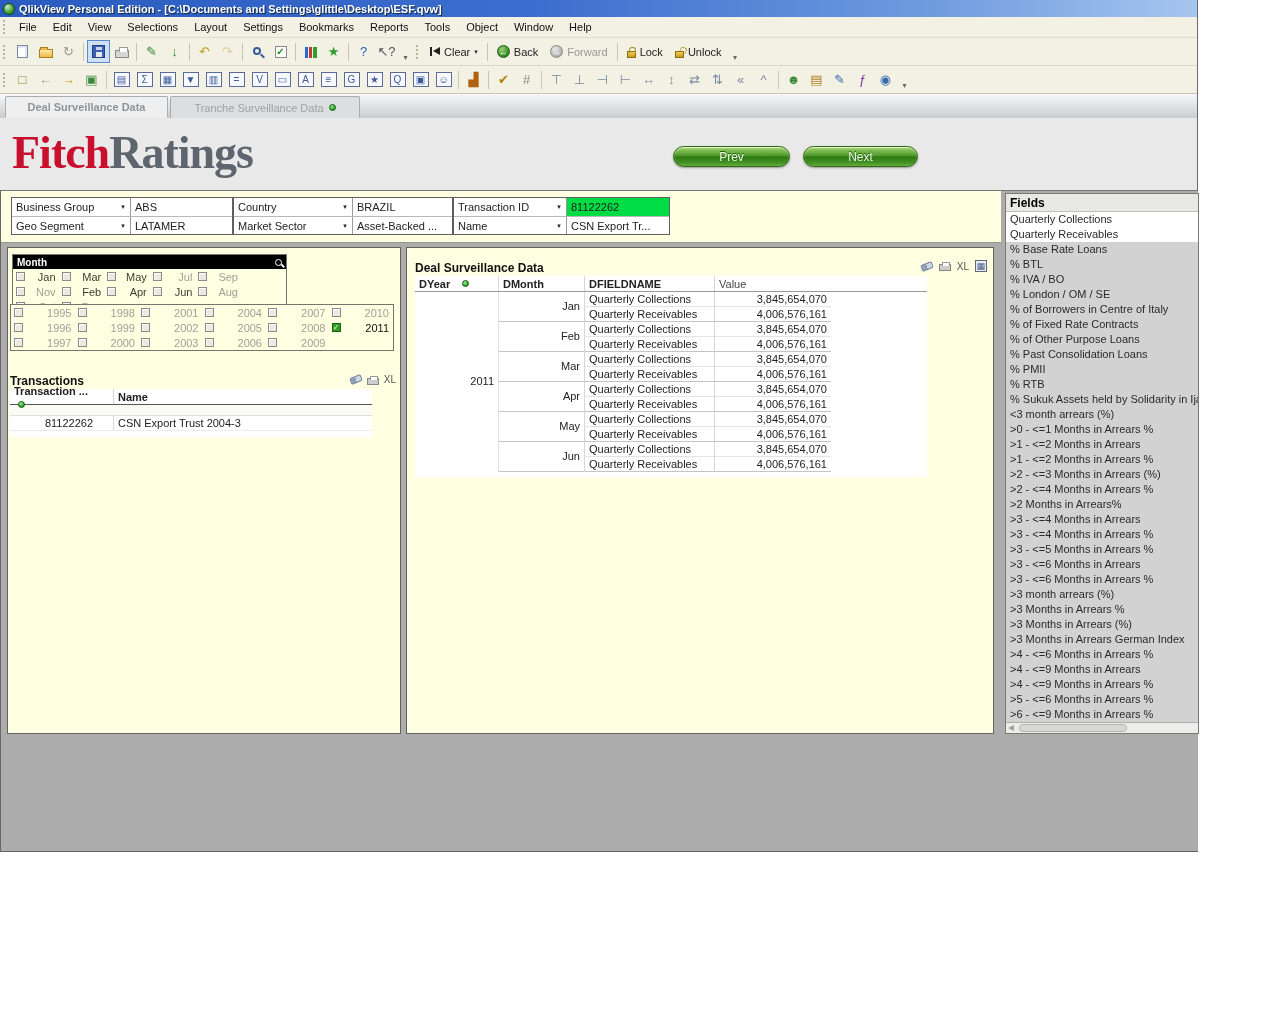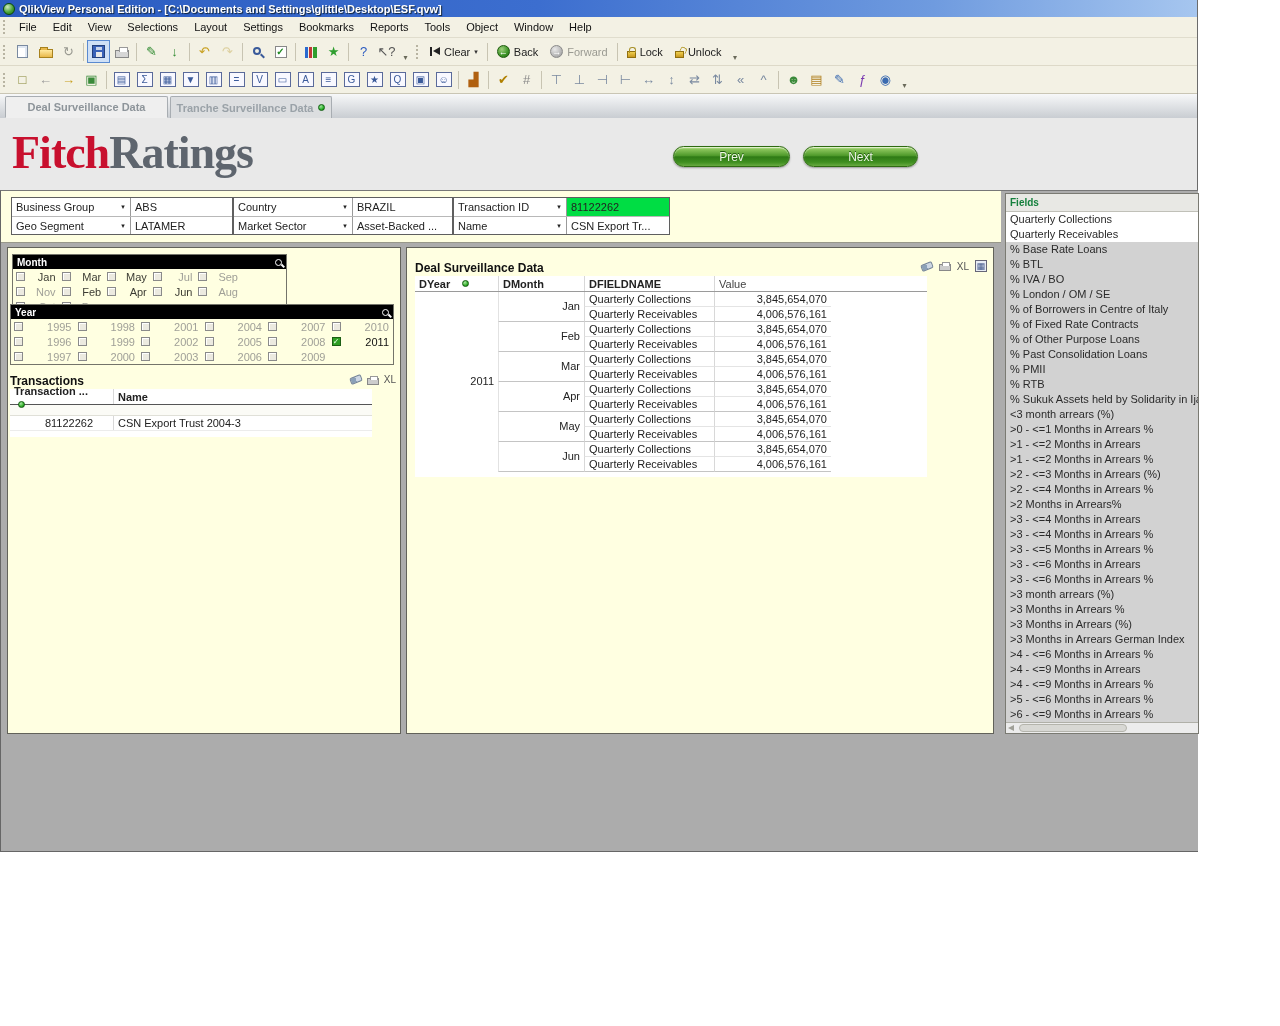--- a/index.html
+++ b/index.html
@@ -61,21 +61,21 @@
   .ic-unlock { position:relative; width:9px; height:7px; margin-top:6px; background:linear-gradient(#f0d050,#c89820); border:1px solid #907010; }
   .ic-unlock::before { content:""; position:absolute; left:4px; top:-5px; width:5px; height:5px; border:1.5px solid #b8a038; border-bottom:none; border-radius:3px 3px 0 0; transform:rotate(25deg); }
 
   
   .tabrow { position:absolute; left:0; top:94px; width:100%; height:24px;
     background:linear-gradient(#f7f8f9,#c9cdd2); }
   .tab { position:absolute; top:2px; height:22px; border:1px solid #a8adb2; border-bottom:none;
     border-radius:2px 2px 0 0; display:flex; align-items:center; justify-content:center; gap:5px;
     font-weight:bold; cursor:default; }
   .tab.active { left:5px; width:163px; background:#efefef; color:#8d949a; border-bottom:1px solid #efefef; z-index:2; }
-  .tab.inactive { left:170px; width:162px; background:#dcdee0; color:#9aa2a8; font-weight:bold; }
+  .tab.inactive { left:170px; width:190px; background:#dcdee0; color:#9aa2a8; font-weight:normal; }
   .dot { width:7px; height:7px; border-radius:50%; background:radial-gradient(circle at 35% 30%,#9fe09f,#2ab42a 60%,#127a12); border:1px solid #0e5e0e; }
 
   
   .headerband { position:absolute; left:0; top:118px; width:100%; height:72px; background:#e9e9e9; }
   .logo { position:absolute; left:12px; top:8px; font-family:"Liberation Serif", serif; font-size:46px; font-weight:bold; letter-spacing:-1px; }
   .logo .l1 { color:#c8102e; }
   .logo .l2 { color:#5e656e; }
   .greenbtn { position:absolute; top:28px; height:21px; border-radius:11px; border:1px solid #2f6b12;
     background:linear-gradient(180deg,#d6edb2 0%,#8ec75e 10%,#4f9a2b 45%,#2e7a15 52%,#3f8f20 80%,#68aa40 100%);
     color:#eef7e6; font-family:"Liberation Sans",sans-serif; font-size:12px; text-shadow:0 -1px 0 #1e5a0c;
@@ -157,21 +157,21 @@
   .dc3 { width:130px; border-left:1px solid #d8d8d8; padding-left:4px; border-bottom:1px solid #e4e4e4; }
   .dc4 { width:117px; border-left:1px solid #d8d8d8; justify-content:flex-end; padding-right:4px; border-bottom:1px solid #e4e4e4; }
   .drow.grpend .dc2 { border-bottom:1px solid #c4c4c4; }
   .drow.grpend .dc3, .drow.grpend .dc4 { border-bottom:1px solid #c4c4c4; }
   .ylabel { position:absolute; left:0; width:79px; text-align:right; color:#222; }
   .mlabel { position:absolute; left:0; width:165px; text-align:right; color:#222; }
   .dtail { height:5px; background:#fff; }
 
   
   .fieldsbox { position:absolute; left:1004px; top:2px; width:194px; height:541px; background:#d2d2d2; border:1px solid #7a7a72; }
-  .fhdr { height:18px; background:#e8e8e4; border-bottom:1px solid #c0c0b8; font-size:10px; font-weight:bold; color:#15803d;
+  .fhdr { height:18px; background:#e8e8e4; border-bottom:1px solid #c0c0b8; font-size:12px; font-weight:bold; color:#000000;
     display:flex; align-items:center; padding-left:4px; }
   .fitems { height:510px; overflow:hidden; }
   .fitem { height:15px; line-height:15px; padding-left:4px; white-space:nowrap; overflow:hidden; color:#2a2a2a; }
   .fitem.optional { background:#ffffff; }
   .fitem.excluded { background:#d2d2d2; }
   .fscroll { position:relative; height:11px; background:#ececec; border-top:1px solid #b0b0a8; }
   .farrow { position:absolute; left:2px; top:2px; width:0; height:0; border-top:3.5px solid transparent;
     border-bottom:3.5px solid transparent; border-right:6px solid #a0a098; }
   .fthumb { position:absolute; left:13px; top:1px; width:108px; height:8px; background:#d8d8d4; border:1px solid #b4b4ac; border-radius:5px; }
 </style>
@@ -505,25 +505,20 @@
                 <span class="cb"></span>
                 <span class="lbl st-excluded">Oct</span>
               </div>
               <div class="selcell" style="width: 45.6px;">
                 <span class="cb"></span>
                 <span class="lbl st-excluded">Dec</span>
               </div>
             </div>
         </div>
         <div class="selbox" style="left:2px; top:56px; width:384px;">
-          <div class="selhdr">
-            <span>Year</span>
-            <span class="sp"></span>
-            <span class="mag"></span>
-          </div>
           <div class="selgrid" id="year-grid">
               <div class="selcell" style="width: 63.5px;">
                 <span class="cb"></span>
                 <span class="lbl st-excluded">1995</span>
               </div>
               <div class="selcell" style="width: 63.5px;">
                 <span class="cb"></span>
                 <span class="lbl st-excluded">1998</span>
               </div>
               <div class="selcell" style="width: 63.5px;">

